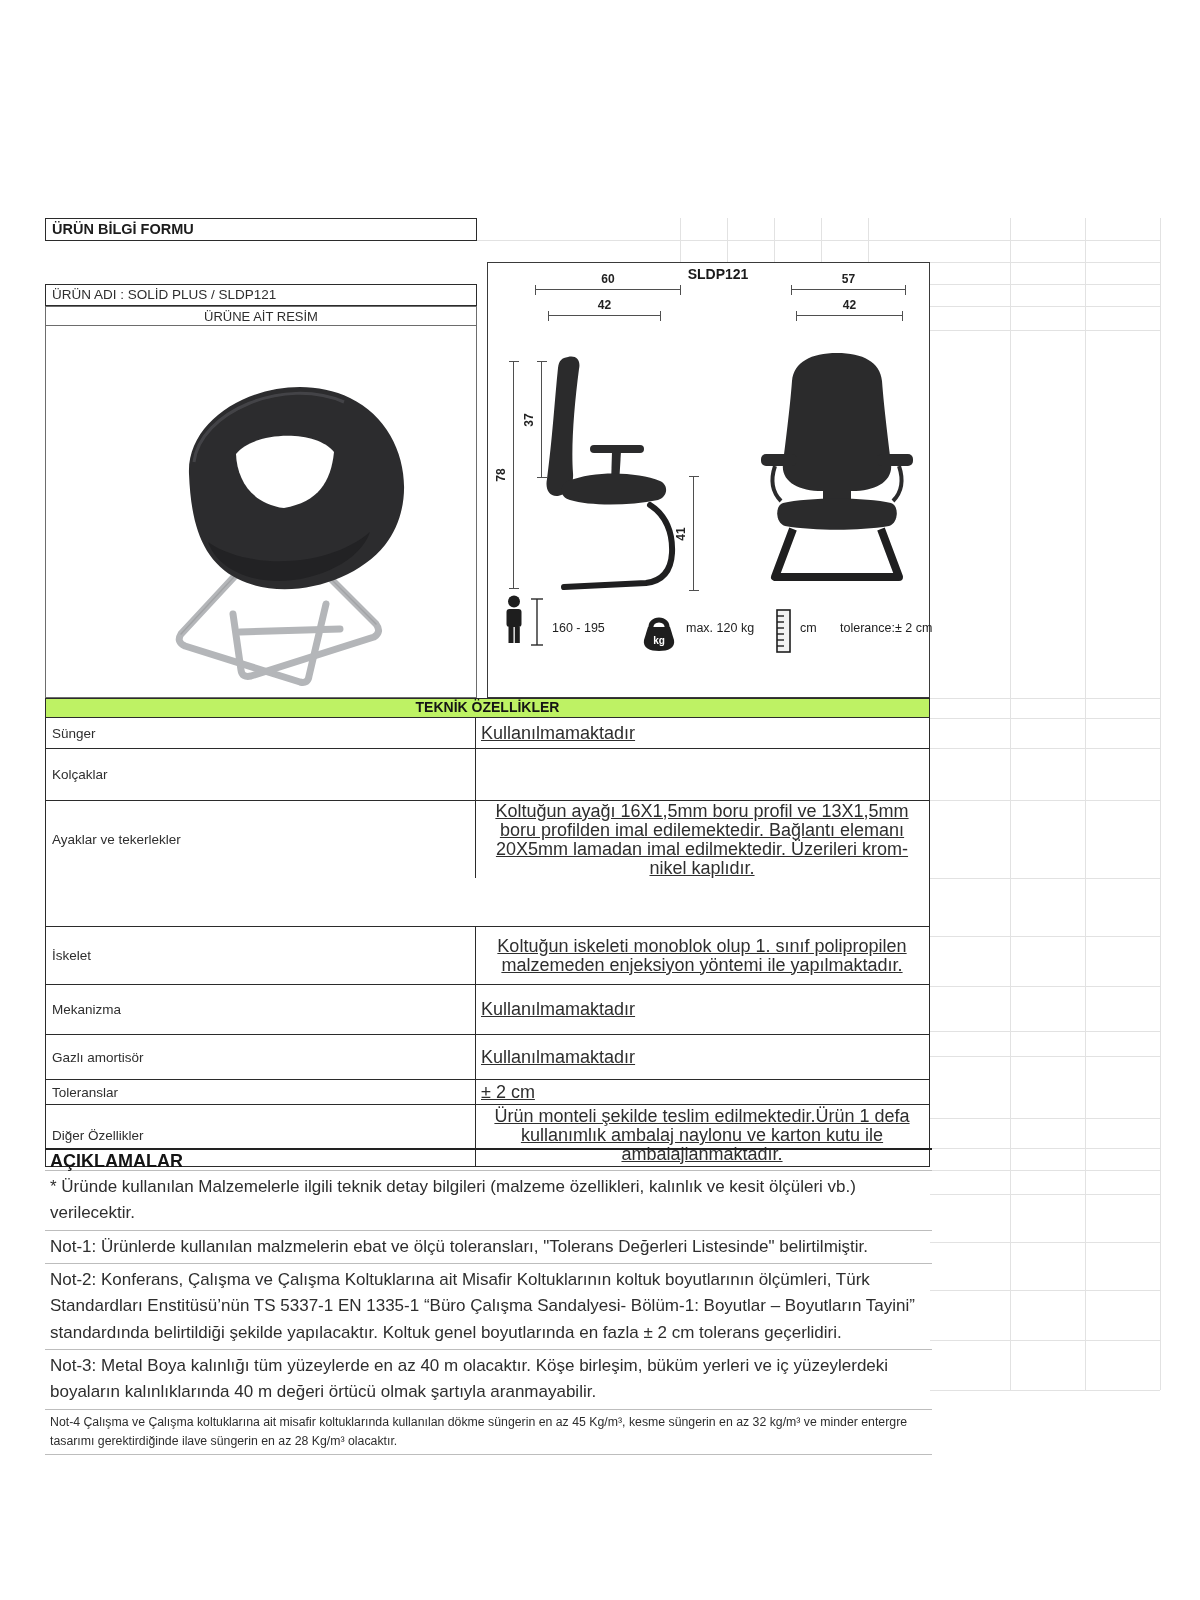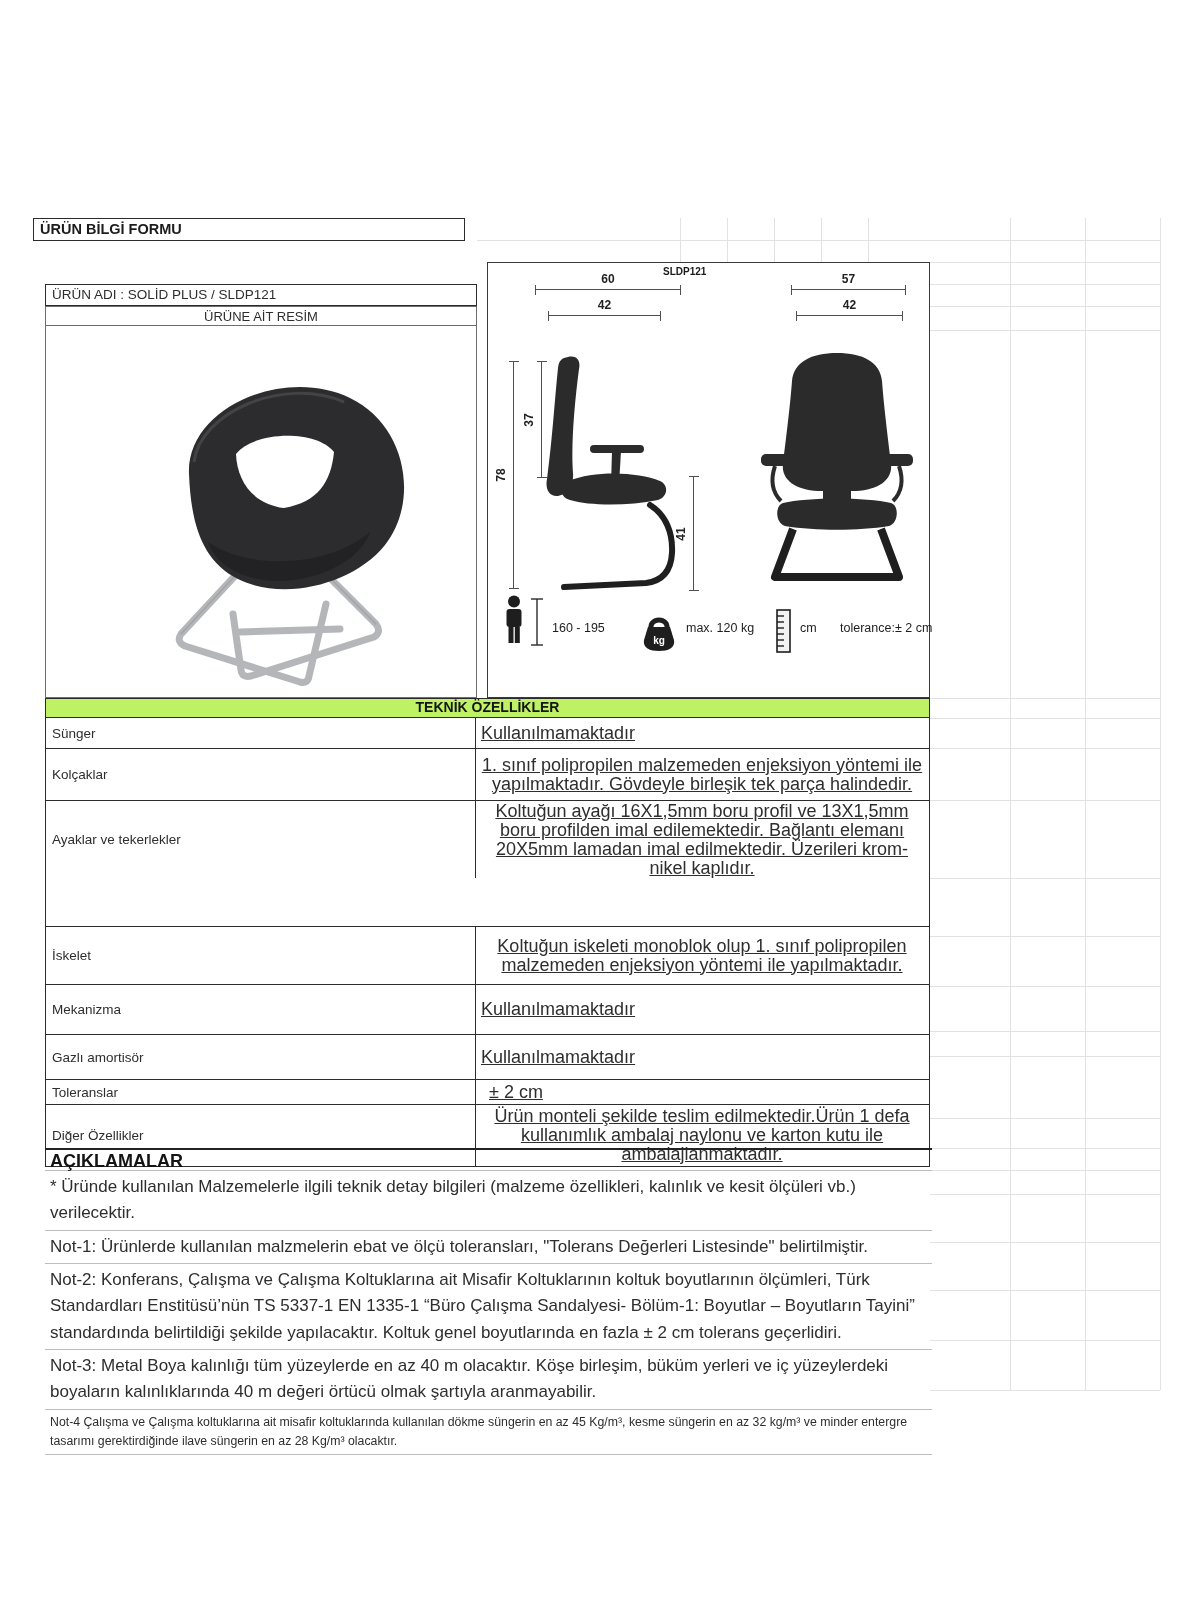--- a/index.html
+++ b/index.html
@@ -8,22 +8,22 @@
   .cell{position:absolute;box-sizing:border-box;background:#fff;}
   .b1{border:1px solid #2b2b2b;}
   .bthin{border:1px solid #6d6d6d;}
   .title-cell{font-weight:bold;font-size:14.5px;line-height:21px;padding-left:6px;color:#1c1c1c;}
   .info-cell{font-size:13.5px;line-height:20px;padding-left:6px;color:#2e2e2e;}
   .center-cell{font-size:13px;text-align:center;color:#2e2e2e;}
   .gridline{position:absolute;background:#e2e2e2;}
   
   .panel{position:absolute;left:487px;top:262px;width:443px;height:436px;
          border:1.5px solid #3a3a3a;box-sizing:border-box;background:#fff;}
-  .model{position:absolute;left:175px;top:3px;width:110px;
-         font-weight:bold;font-size:10px;color:#1a1a1a;}
+  .model{position:absolute;left:175px;top:3px;width:110px;text-align:center;
+         font-weight:bold;font-size:14px;color:#1a1a1a;}
   .hdim{position:absolute;color:#222;}
   .hdim .lab{font-weight:bold;font-size:12px;text-align:center;line-height:13px;margin-bottom:3px;}
   .hdim .line{position:relative;height:1px;background:#4f4f4f;}
   .hdim .line::before,.hdim .line::after{content:"";position:absolute;top:-4.5px;width:1px;height:10px;background:#4f4f4f;}
   .hdim .line::before{left:0;}
   .hdim .line::after{right:0;}
   .vdim{position:absolute;width:14px;}
   .vdim .vline{position:absolute;left:10px;top:0;height:100%;width:1px;background:#4f4f4f;}
   .vdim .vline::before,.vdim .vline::after{content:"";position:absolute;left:-4.5px;width:10px;height:1px;background:#4f4f4f;}
   .vdim .vline::before{top:0;}
@@ -83,21 +83,21 @@
   <div class="gridline" style="left:930px;top:1056px;width:230px;height:1px;"></div>
   <div class="gridline" style="left:930px;top:1118px;width:230px;height:1px;"></div>
   <div class="gridline" style="left:930px;top:1148px;width:230px;height:1px;"></div>
   <div class="gridline" style="left:930px;top:1170px;width:230px;height:1px;"></div>
   <div class="gridline" style="left:930px;top:1194px;width:230px;height:1px;"></div>
   <div class="gridline" style="left:930px;top:1242px;width:230px;height:1px;"></div>
   <div class="gridline" style="left:930px;top:1290px;width:230px;height:1px;"></div>
   <div class="gridline" style="left:930px;top:1340px;width:230px;height:1px;"></div>
   <div class="gridline" style="left:930px;top:1390px;width:230px;height:1px;"></div>
 
-  <div class="cell b1 title-cell" style="left:33px;top:218px;width:432px;height:23px;">ÜRÜN BİLGİ FORMU</div>
+  <div class="cell b1 title-cell" style="left:45px;top:218px;width:432px;height:23px;">ÜRÜN BİLGİ FORMU</div>
   <div class="cell b1 info-cell" style="left:45px;top:284px;width:432px;height:22px;">ÜRÜN ADI : SOLİD PLUS / SLDP121</div>
   <div class="cell bthin center-cell" style="left:45px;top:306px;width:432px;height:20px;line-height:19px;">ÜRÜNE AİT RESİM</div>
 
   <div class="cell" style="left:45px;top:326px;width:432px;height:372px;border-left:1px solid #6d6d6d;border-right:1px solid #6d6d6d;border-bottom:1px solid #6d6d6d;">
     <svg width="360" height="360" viewBox="0 0 360 360" style="position:absolute;left:42px;top:6px;">
 
       <g fill="none" stroke="#b4b6b9" stroke-width="7" stroke-linecap="round" stroke-linejoin="round">
         <path d="M158,232 L93,302 Q88,310 97,314 L212,350 Q220,352 221,344 L238,272"></path>
         <path d="M232,236 L288,292 Q294,300 286,305 L163,344 Q154,346 153,338 L145,282"></path>
         <path d="M152,300 L252,297"></path>
@@ -207,39 +207,38 @@
 
   <div class="spec-header">TEKNİK ÖZELLİKLER</div>
 
   <div class="spec-table">
     <div class="spec-row" style="height:30px;">
       <div class="spec-label">Sünger</div>
       <div class="spec-value">Kullanılmamaktadır</div>
     </div>
     <div class="spec-row" style="height:52px;">
       <div class="spec-label">Kolçaklar</div>
-      <div class="spec-value"> 1. sınıf polipropilen malzemeden enjeksiyon yöntemi ile yapılmaktadır. Gövdeyle birleşik tek parça halindedir.</div>
     </div>
     <div class="spec-row" style="height:78px;">
       <div class="spec-label">Ayaklar ve tekerlekler</div>
       <div class="spec-value">Koltuğun ayağı 16X1,5mm boru profil ve 13X1,5mm boru profilden imal edilemektedir. Bağlantı elemanı 20X5mm lamadan imal edilmektedir. Üzerileri krom-nikel kaplıdır.</div>
     </div>
     <div class="spec-row" style="height:58px;margin-top:48px;">
       <div class="spec-label">İskelet</div>
       <div class="spec-value">Koltuğun iskeleti monoblok olup 1. sınıf polipropilen malzemeden enjeksiyon yöntemi ile yapılmaktadır.</div>
     </div>
     <div class="spec-row" style="height:50px;">
       <div class="spec-label">Mekanizma</div>
       <div class="spec-value">Kullanılmamaktadır</div>
     </div>
     <div class="spec-row" style="height:45px;">
       <div class="spec-label">Gazlı amortisör</div>
       <div class="spec-value">Kullanılmamaktadır</div>
     </div>
-    <div class="spec-row" style="height:25px;gap:8px;">
+    <div class="spec-row" style="height:25px;">
       <div class="spec-label">Toleranslar</div>
       <div class="spec-value">± 2 cm</div>
     </div>
     <div class="spec-row" style="height:62px;">
       <div class="spec-label">Diğer Özellikler</div>
       <div class="spec-value">Ürün monteli şekilde teslim edilmektedir.Ürün 1 defa kullanımlık ambalaj naylonu ve karton kutu ile ambalajlanmaktadır.</div>
     </div>
   </div>
 
   <div class="notes">

